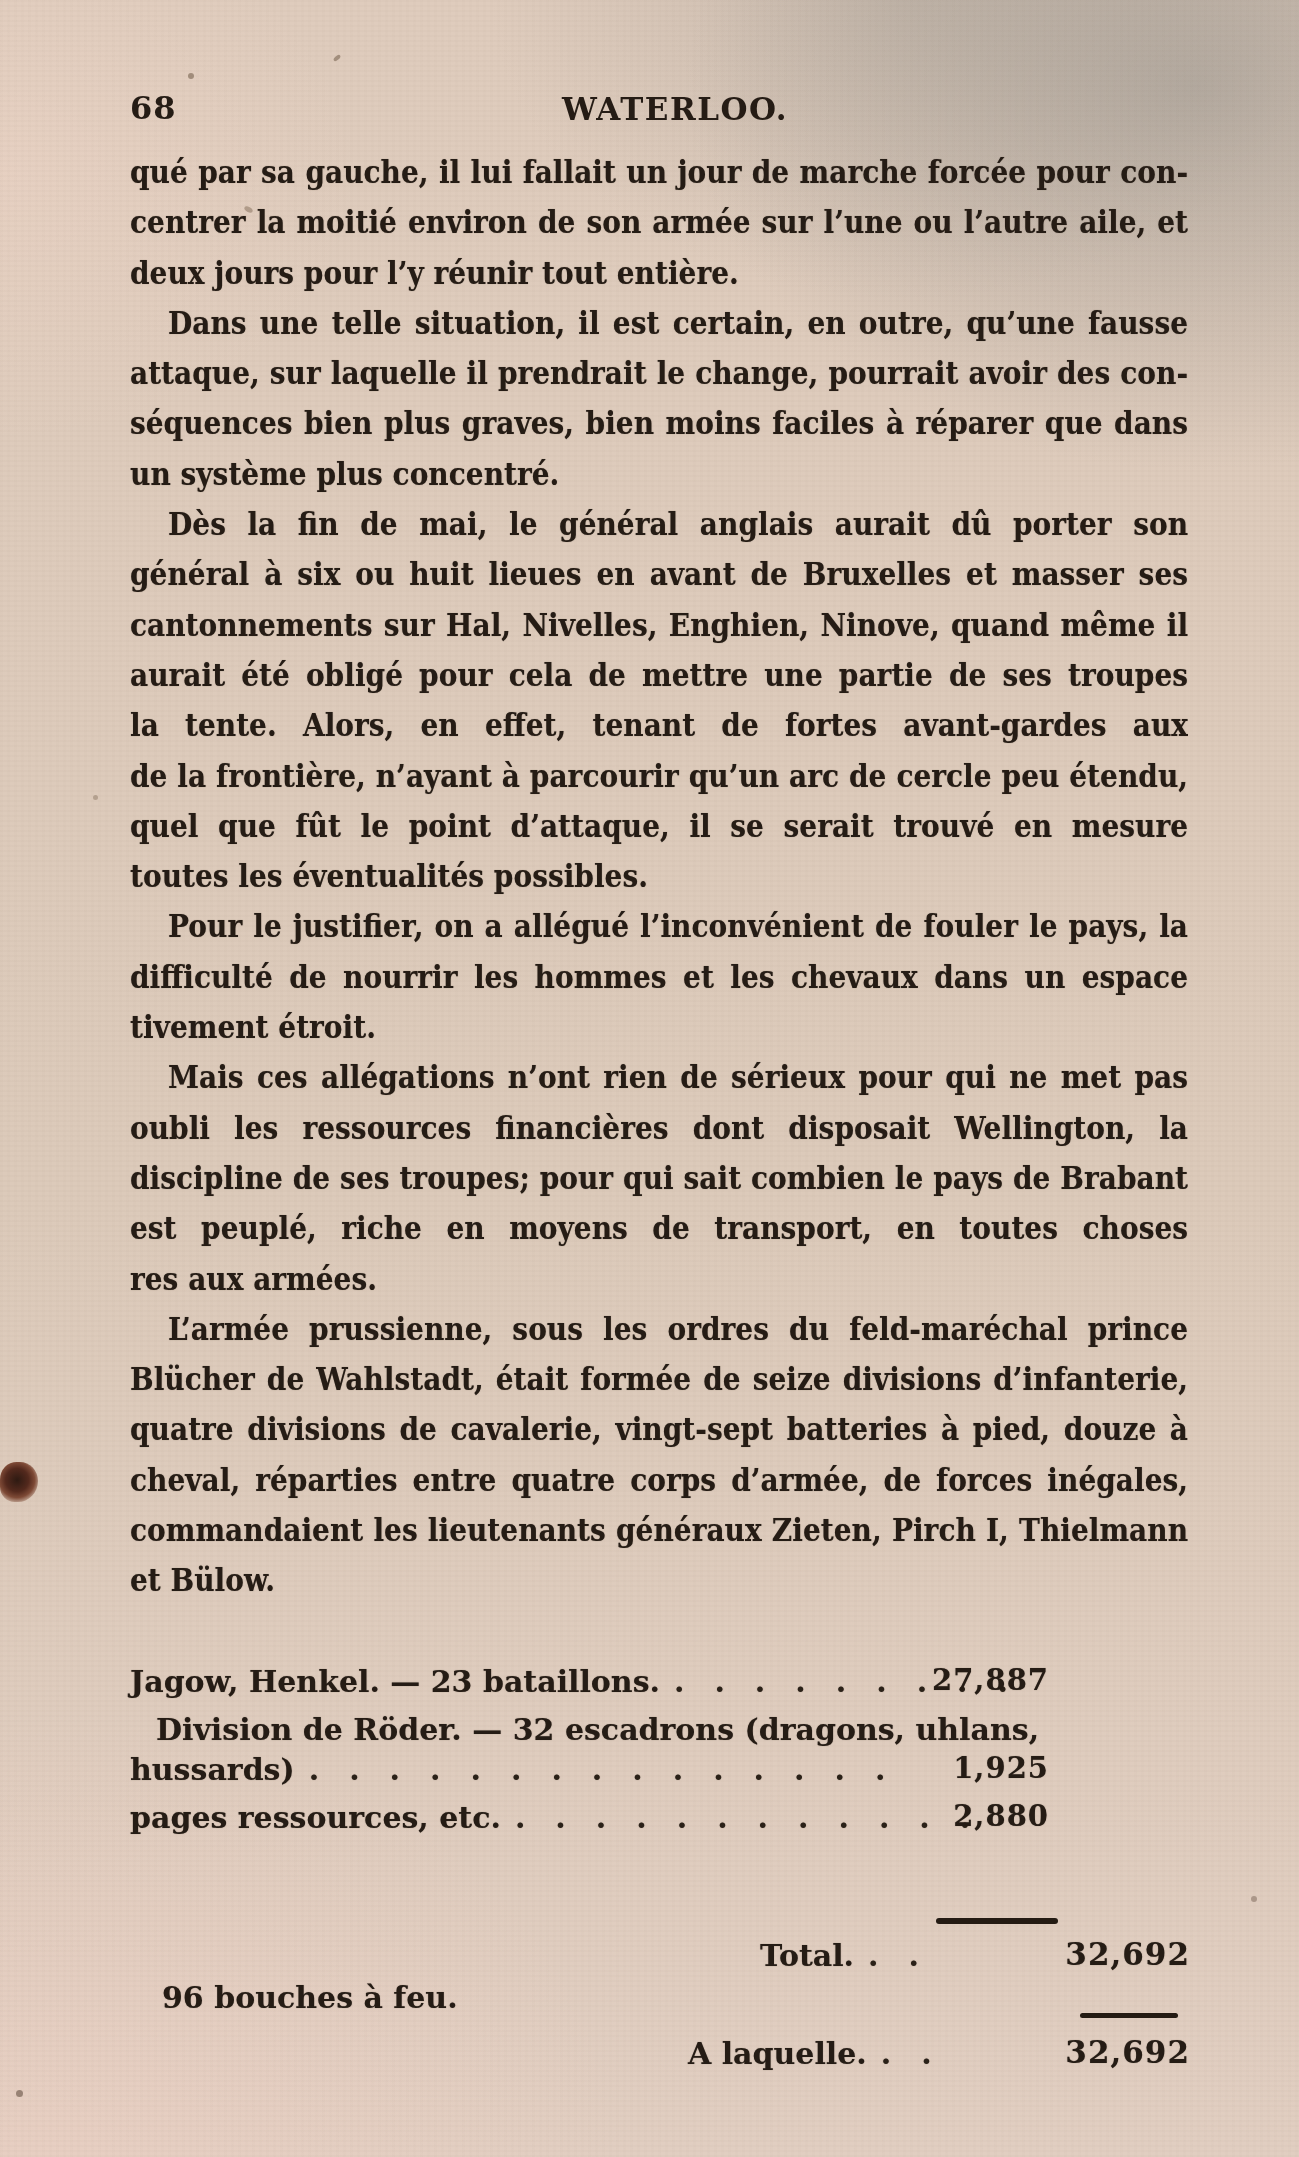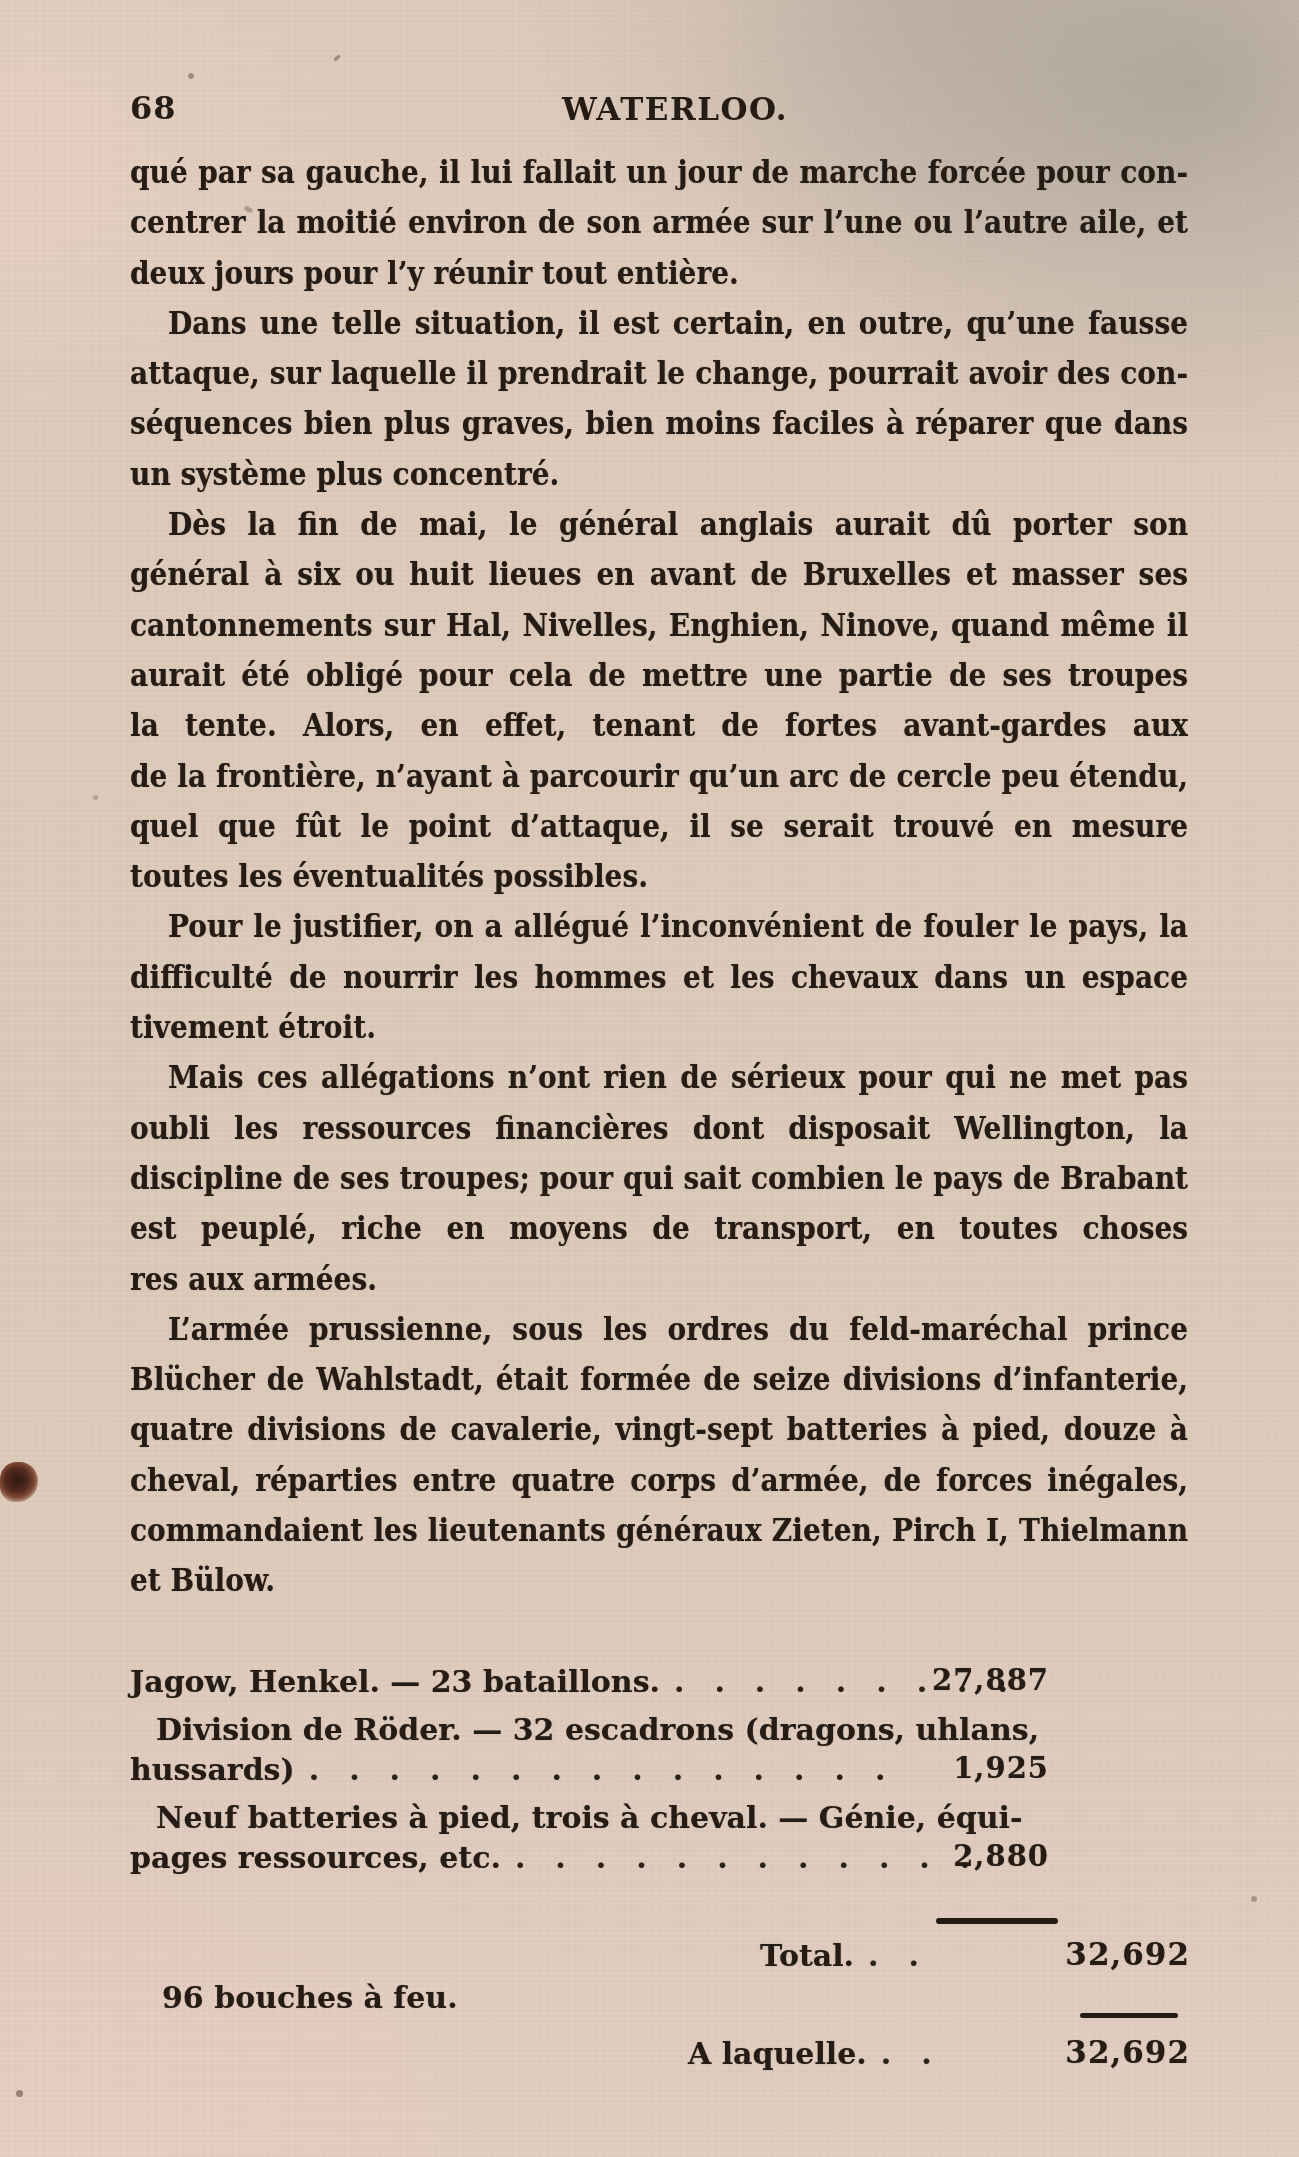--- a/index.html
+++ b/index.html
@@ -129,23 +129,20 @@
       <div class="s-line ind-s">
         <span>Division de Röder. — 32 escadrons (dragons, uhlans,</span>
       </div>
       <div class="s-line">
         <span>hussards)</span><span class="dots">...............</span>
         <span class="s-val">1,925</span>
       </div>
     </div>
 
     <div class="entry">
-      <div class="s-line ind-s">
-        <span>Neuf batteries à pied, trois à cheval. — Génie, équi-</span>
-      </div>
       <div class="s-line">
         <span>pages ressources, etc.</span><span class="dots">............</span>
         <span class="s-val">2,880</span>
       </div>
     </div>
 
     <div class="rule rule-1"></div>
 
     <div class="total-row">
       <span>Total.</span><span class="dots">..</span>

